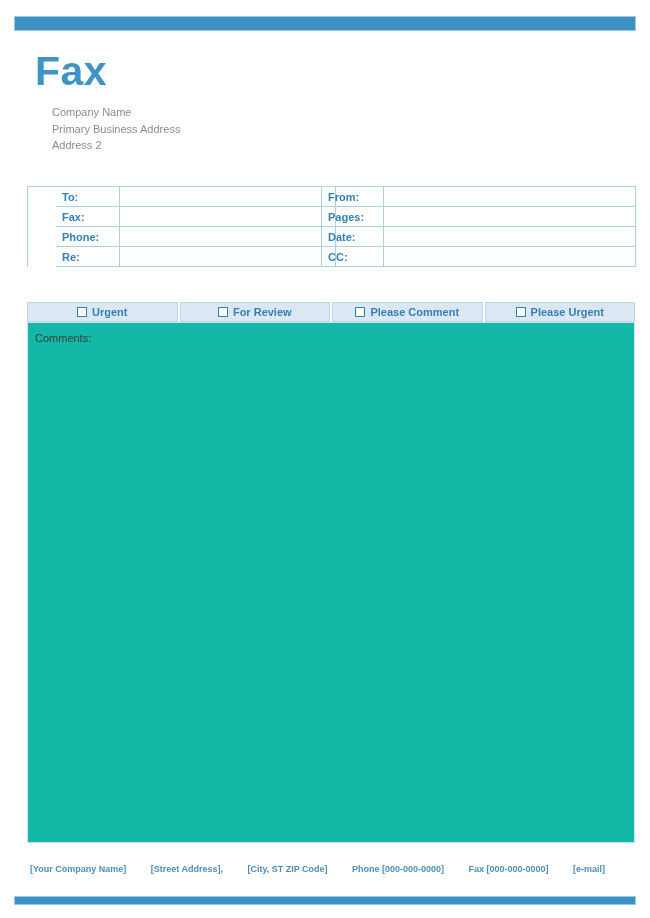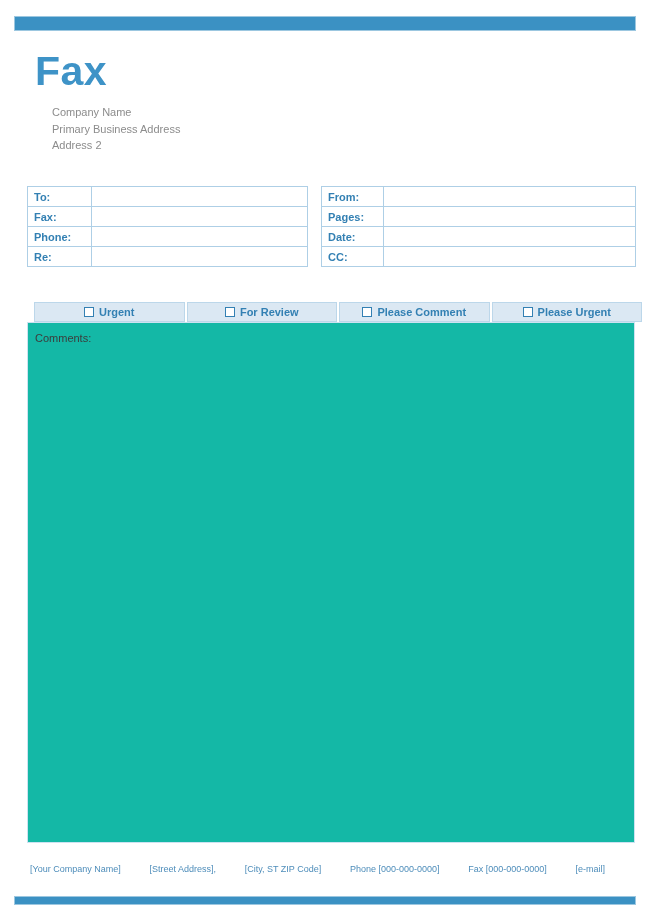--- a/index.html
+++ b/index.html
@@ -30,32 +30,32 @@
     font-size: 11px; color: #8c8c8c; line-height: 16.5px;
   }
 
   
   .info-table {
     position: absolute; top: 186px;
     display: grid; grid-auto-rows: 20px;
     border-top: 1px solid #aecfe6; border-left: 1px solid #aecfe6;
     font-size: 11px;
   }
-  .info-left  { left: 27px;  width: 280px; grid-template-columns: 64px 1fr; }
+  .info-left  { left: 27px;  width: 280px; grid-template-columns: 64px 1fr; padding-left: 28px; }
   .info-right { left: 321px; width: 314px; grid-template-columns: 62px 1fr; }
   .info-cell {
     border-right: 1px solid #aecfe6; border-bottom: 1px solid #aecfe6;
     display: flex; align-items: center; padding-left: 6px; box-sizing: border-box;
   }
   .info-label { font-weight: bold; color: #3380b3; }
 
   
   .options-row {
     position: absolute; left: 27px; top: 302px; width: 608px; height: 20px;
-    display: flex; gap: 2px; margin-left: 7px;
+    display: flex; gap: 2px;
   }
   .option-cell {
     flex: 1 1 0; background: #dbe8f3; border: 1px solid #bcd7ea;
     display: flex; align-items: center; justify-content: center;
     font-size: 11px; font-weight: bold; color: #3380b3; box-sizing: border-box;
   }
   .checkbox {
     display: inline-block; width: 8px; height: 8px;
     border: 1px solid #3380b3; margin-right: 5px; background: #ffffff;
   }
@@ -69,21 +69,21 @@
     position: absolute; left: 7px; top: 9px;
     font-size: 11px; color: #3c3c3c;
   }
 
   
   .footer-row {
     position: absolute; left: 30px; top: 864px; width: 575px;
     display: flex; justify-content: space-between;
     font-size: 9px; color: #4e8dba;
   }
-  .footer-item { white-space: nowrap; }
+  .footer-item { white-space: nowrap; font-weight: bold; }
 </style>
 </head>
 <body>
 
 <div class="page">
 
   <div class="bar-top"></div>
 
   <div class="fax-title">Fax</div>
 

